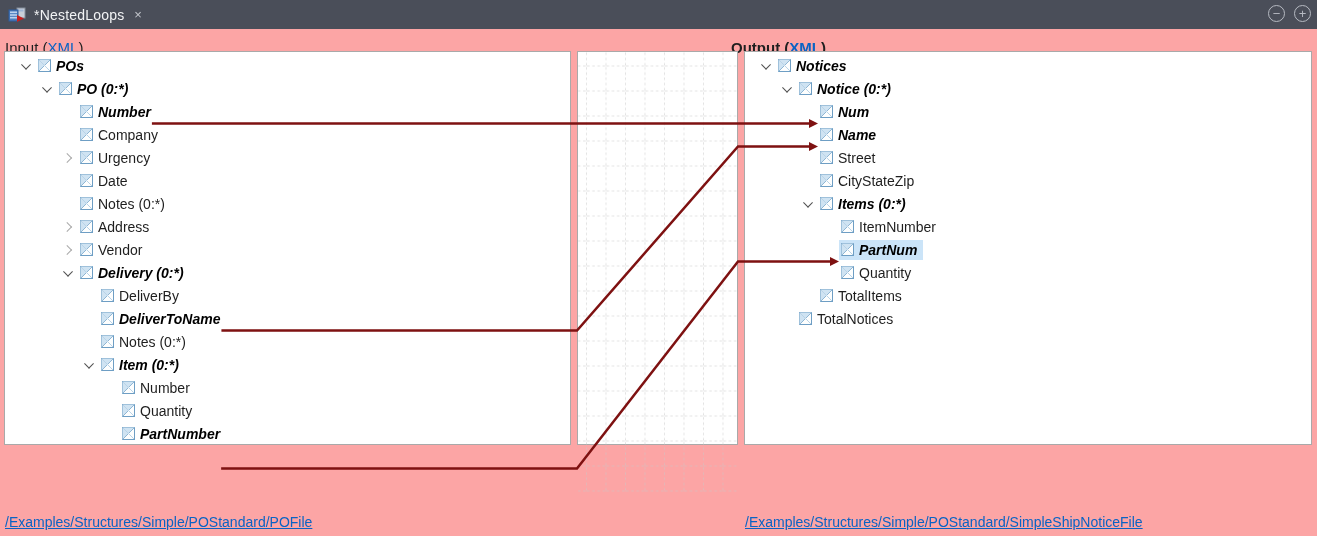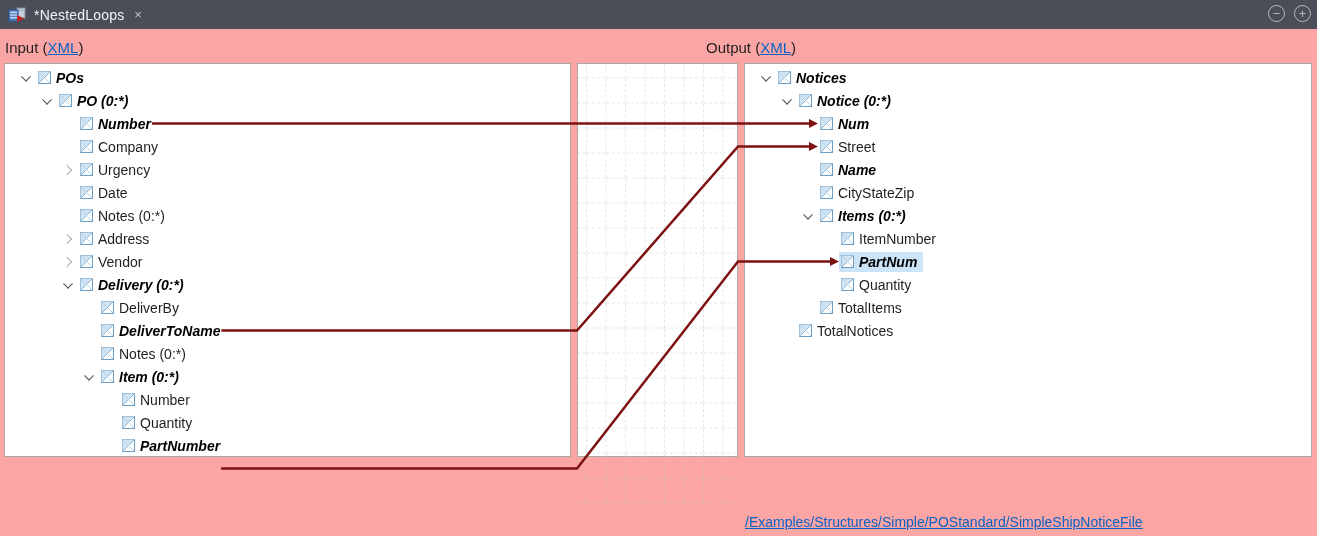--- a/index.html
+++ b/index.html
@@ -17,24 +17,24 @@
   .tab-underline { position:absolute; left:0; bottom:0; width:148px; height:4px; }
   .win-controls { position:absolute; right:6px; top:5px; display:flex; gap:9px; }
   .circle-btn { width:17px; height:17px; border:1px solid #b6bac2; border-radius:50%;
     color:#b6bac2; font-size:13px; line-height:15px; text-align:center; cursor:pointer; }
 
   
   .workspace { position:absolute; top:29px; left:0; width:1317px; height:507px;
     background:#fca5a5; }
   .sec-header { position:absolute; top:10px; font-size:15px; color:#1f1f1f; }
   .sec-header.in { left:5px; }
-  .sec-header.out { left:706px; }
+  .sec-header.out { left:731px;font-weight:bold; }
   .xml-link { color:#0a63c4; text-decoration:underline; cursor:pointer; }
 
-  .panel { position:absolute; top:34px; height:394px; background:#fff;
+  .panel { position:absolute; top:22px; height:394px; background:#fff;
     border:1px solid #a9a9a9; }
   .panel.left  { left:4px;   width:567px; }
   .panel.mid   { left:577px; width:161px; }
   .panel.right { left:744px; width:568px; }
   .panel.mid svg { display:block; }
 
   
   .tree { padding-top:2px; }
   .row { height:23px; display:flex; align-items:center; white-space:nowrap;
     font-size:14px; color:#1e1e1e; cursor:default; }
@@ -395,35 +395,35 @@
           <span class="exp none"></span>
           <span class="core">
             <span class="ic">
               <svg width="13" height="13" viewBox="0 0 13 13">
                 <rect x="0.5" y="0.5" width="12" height="12" fill="#fdfefe" stroke="#6e9ec4"></rect>
                 <path d="M0.5 12.5 L12.5 0.5 L0.5 0.5 Z" fill="#cfe3f2"></path>
                 <path d="M0.5 12.5 L12.5 0.5" stroke="#8fb6d4" stroke-width="1"></path>
                 <path d="M1 1 L12 12" stroke="#b9d3e7" stroke-width="1"></path>
               </svg>
             </span>
+            <span class="lbl emph">Name</span>
+          </span>
+        </div>
+        <div class="row" style="padding-left: 52px;">
+          <span class="exp none"></span>
+          <span class="core">
+            <span class="ic">
+              <svg width="13" height="13" viewBox="0 0 13 13">
+                <rect x="0.5" y="0.5" width="12" height="12" fill="#fdfefe" stroke="#6e9ec4"></rect>
+                <path d="M0.5 12.5 L12.5 0.5 L0.5 0.5 Z" fill="#cfe3f2"></path>
+                <path d="M0.5 12.5 L12.5 0.5" stroke="#8fb6d4" stroke-width="1"></path>
+                <path d="M1 1 L12 12" stroke="#b9d3e7" stroke-width="1"></path>
+              </svg>
+            </span>
             <span class="lbl">Street</span>
-          </span>
-        </div>
-        <div class="row" style="padding-left: 52px;">
-          <span class="exp none"></span>
-          <span class="core">
-            <span class="ic">
-              <svg width="13" height="13" viewBox="0 0 13 13">
-                <rect x="0.5" y="0.5" width="12" height="12" fill="#fdfefe" stroke="#6e9ec4"></rect>
-                <path d="M0.5 12.5 L12.5 0.5 L0.5 0.5 Z" fill="#cfe3f2"></path>
-                <path d="M0.5 12.5 L12.5 0.5" stroke="#8fb6d4" stroke-width="1"></path>
-                <path d="M1 1 L12 12" stroke="#b9d3e7" stroke-width="1"></path>
-              </svg>
-            </span>
-            <span class="lbl emph">Name</span>
           </span>
         </div>
         <div class="row" style="padding-left: 52px;">
           <span class="exp none"></span>
           <span class="core">
             <span class="ic">
               <svg width="13" height="13" viewBox="0 0 13 13">
                 <rect x="0.5" y="0.5" width="12" height="12" fill="#fdfefe" stroke="#6e9ec4"></rect>
                 <path d="M0.5 12.5 L12.5 0.5 L0.5 0.5 Z" fill="#cfe3f2"></path>
                 <path d="M0.5 12.5 L12.5 0.5" stroke="#8fb6d4" stroke-width="1"></path>
@@ -522,14 +522,15 @@
 
   <svg id="connector-layer">
       <polyline points="151.90625,94.5 577,94.5 738,94.5 810,94.5" fill="none" stroke="#7e1111" stroke-width="2.5"></polyline>
       <polygon points="809,90 818,94.5 809,99" fill="#7e1111"></polygon>
       <polyline points="221.421875,301.5 577,301.5 738,117.5 810,117.5" fill="none" stroke="#7e1111" stroke-width="2.5"></polyline>
       <polygon points="809,113 818,117.5 809,122" fill="#7e1111"></polygon>
       <polyline points="221.140625,439.5 577,439.5 738,232.5 831,232.5" fill="none" stroke="#7e1111" stroke-width="2.5"></polyline>
       <polygon points="830,228 839,232.5 830,237" fill="#7e1111"></polygon>
     </svg>
 
+  <div class="footer-link in">/Examples/Structures/Simple/POStandard/POFile</div>
   <div class="footer-link out">/Examples/Structures/Simple/POStandard/SimpleShipNoticeFile</div>
 </div>
 
 </body></html>

